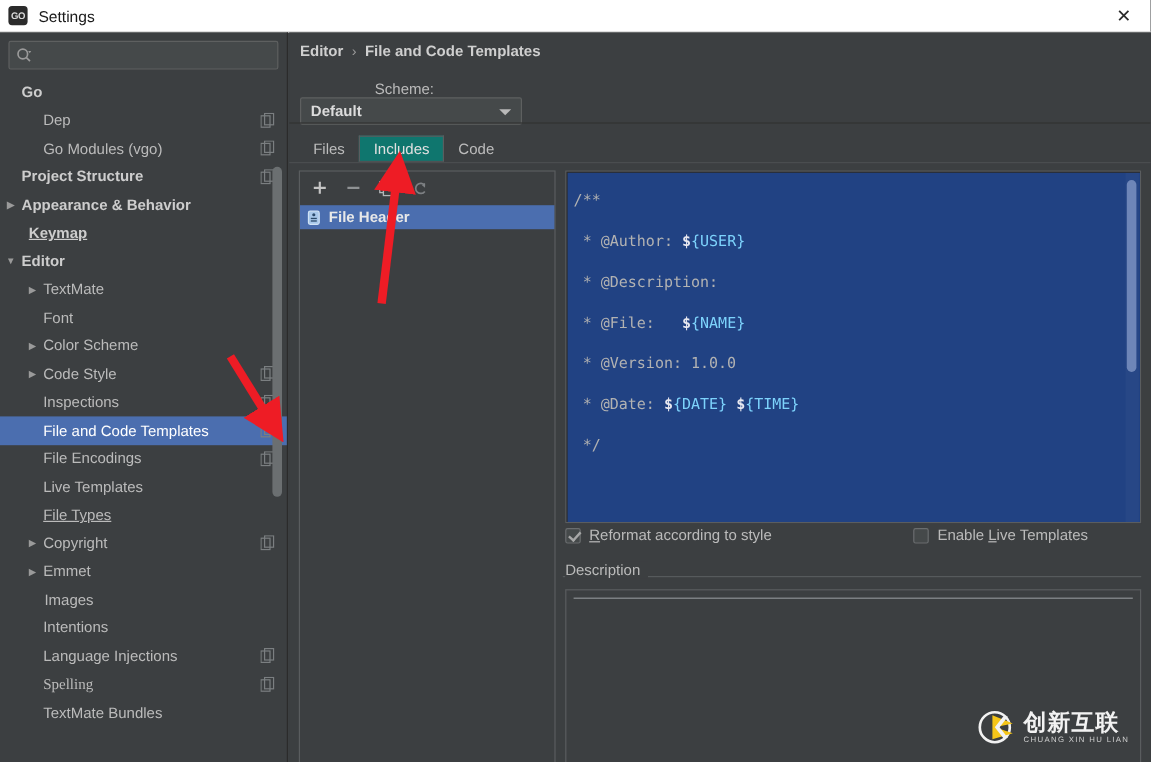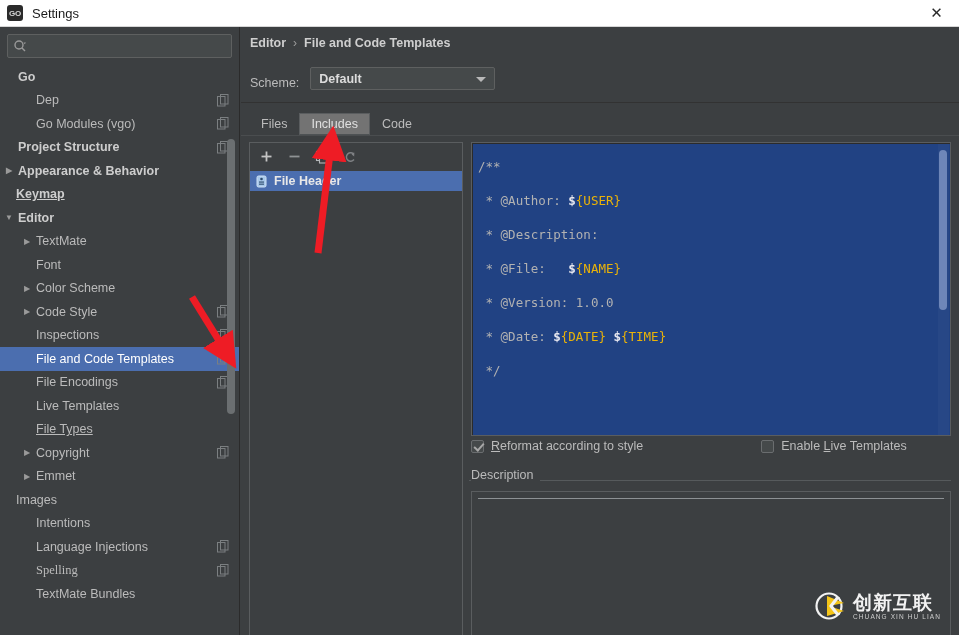--- a/index.html
+++ b/index.html
@@ -133,21 +133,21 @@
     position: absolute; left: 9px; top: 9px;
     font-size: 12.5px;
     color: #cfcfcf;
     font-weight: bold;
     display: flex; align-items: center; gap: 7px;
   }
   .bc-sep { color: #9b9b9b; font-weight: normal; font-size: 12px; }
 
   .scheme-row {
     position: absolute; left: 9px; top: 40px;
-    display: flex; align-items: flex-end;
+    display: flex; align-items: center; flex-direction: column;
   }
   .scheme-label {
     font-size: 12.5px; color: #bbbbbb; margin-right: 11px;
   }
   .combo {
     width: 185px; height: 23px;
     background: #45494a;
     border: 1px solid #5e6060;
     border-radius: 2px;
     display: flex; align-items: center;
@@ -179,21 +179,21 @@
     display: flex; align-items: stretch;
   }
   .tab {
     padding: 0 11px;
     display: flex; align-items: center;
     font-size: 12.5px; color: #bcbcbc;
     cursor: pointer;
     border: 1px solid transparent;
   }
   .tab.active {
-    background: #737373;
+    background: #0f766e;
     border: 1px solid #5a5d5f;
     border-bottom-color: #4e5254;
     color: #e0e0e0;
   }
   .tabs-underline {
     position: absolute; left: 0; top: 108px;
     width: 718px; height: 1px; background: #4a4d4f;
   }
 
   
@@ -242,21 +242,21 @@
     background: #214283;
   }
   .code {
     position: absolute; left: 6px; top: 7px;
     font-family: "DejaVu Sans Mono", monospace;
     font-size: 12.5px;
     line-height: 34px;
     color: #b2b2b2;
     white-space: pre;
   }
-  .code .var { color: #eab308; margin-top: 48px; }
+  .code .var { color: #7dd3fc; margin-top: 48px; }
   .code .dollar { color: #e8e8f0; font-weight: bold; }
   .ed-scroll-track {
     position: absolute; right: 1px; top: 1px;
     width: 11px; height: 292px;
     background: rgba(255,255,255,0.03);
   }
   .ed-scroll-thumb {
     position: absolute; right: 2px; top: 6px;
     width: 8px; height: 160px;
     background: #6e86b8;
@@ -390,21 +390,21 @@
           <span class="proj-icon"><svg width="12" height="13" viewBox="0 0 12 13">
               <rect x="0.5" y="2.5" width="7.5" height="9.5" fill="none" stroke="#7b7f81" stroke-width="1"></rect>
               <rect x="3.5" y="0.5" width="7.5" height="9.5" fill="none" stroke="#7b7f81" stroke-width="1"></rect>
             </svg></span>
         </div>
         <div class="tree-row bold">
           <span class="arrow" style="left: 2px;">▶</span>
           <span class="tree-label" style="margin-left: 18px;">Appearance &amp; Behavior</span>
         </div>
         <div class="tree-row bold">
-          <span class="tree-label" style="margin-left: 16px; text-decoration: underline;">Keymap</span>
+          <span class="tree-label" style="margin-left: 24px; text-decoration: underline;">Keymap</span>
         </div>
         <div class="tree-row bold">
           <span class="arrow" style="left: 2px;">▼</span>
           <span class="tree-label" style="margin-left: 18px;">Editor</span>
         </div>
         <div class="tree-row">
           <span class="arrow" style="left: 20px;">▶</span>
           <span class="tree-label" style="margin-left: 36px;">TextMate</span>
         </div>
         <div class="tree-row">
@@ -455,21 +455,21 @@
           <span class="proj-icon"><svg width="12" height="13" viewBox="0 0 12 13">
               <rect x="0.5" y="2.5" width="7.5" height="9.5" fill="none" stroke="#7b7f81" stroke-width="1"></rect>
               <rect x="3.5" y="0.5" width="7.5" height="9.5" fill="none" stroke="#7b7f81" stroke-width="1"></rect>
             </svg></span>
         </div>
         <div class="tree-row">
           <span class="arrow" style="left: 20px;">▶</span>
           <span class="tree-label" style="margin-left: 36px;">Emmet</span>
         </div>
         <div class="tree-row">
-          <span class="tree-label" style="margin-left: 16px;">Images</span>
+          <span class="tree-label" style="margin-left: 37px;">Images</span>
         </div>
         <div class="tree-row">
           <span class="tree-label" style="margin-left: 36px;">Intentions</span>
         </div>
         <div class="tree-row">
           <span class="tree-label" style="margin-left: 36px;">Language Injections</span>
           <span class="proj-icon"><svg width="12" height="13" viewBox="0 0 12 13">
               <rect x="0.5" y="2.5" width="7.5" height="9.5" fill="none" stroke="#7b7f81" stroke-width="1"></rect>
               <rect x="3.5" y="0.5" width="7.5" height="9.5" fill="none" stroke="#7b7f81" stroke-width="1"></rect>
             </svg></span>

